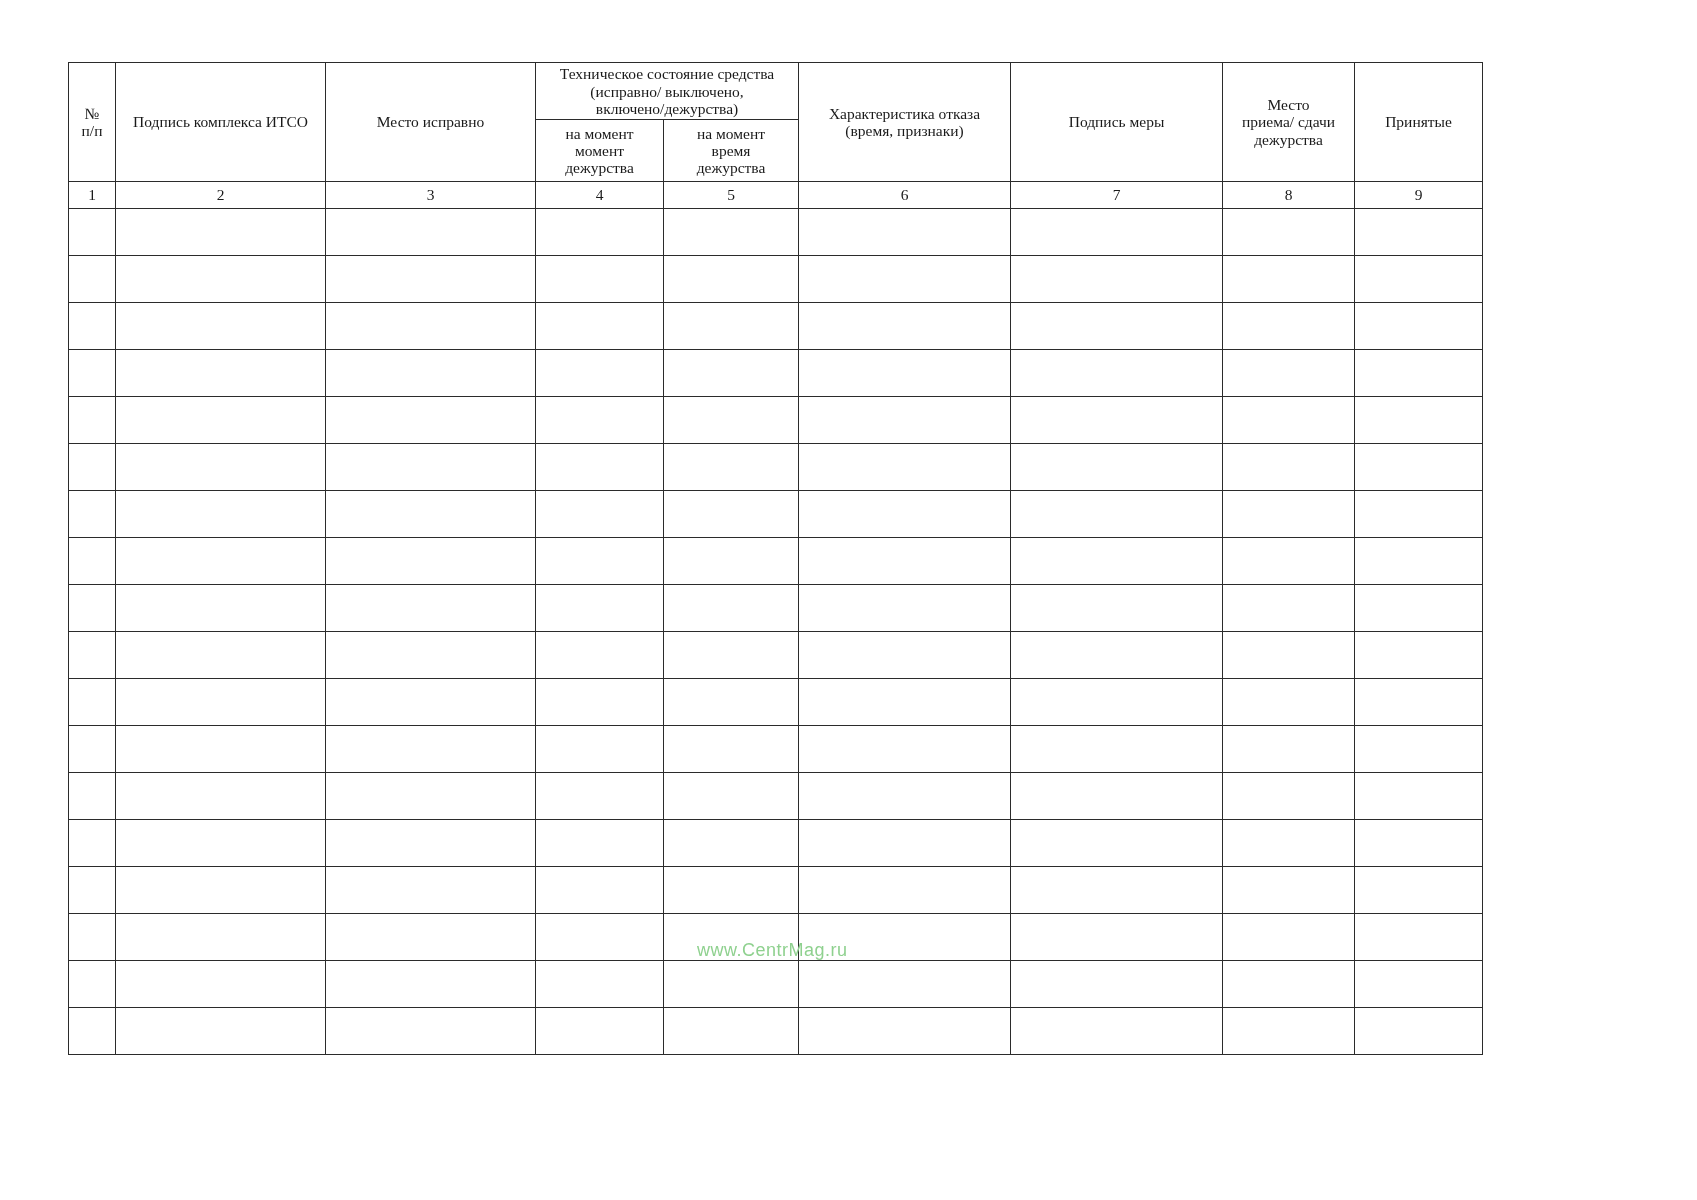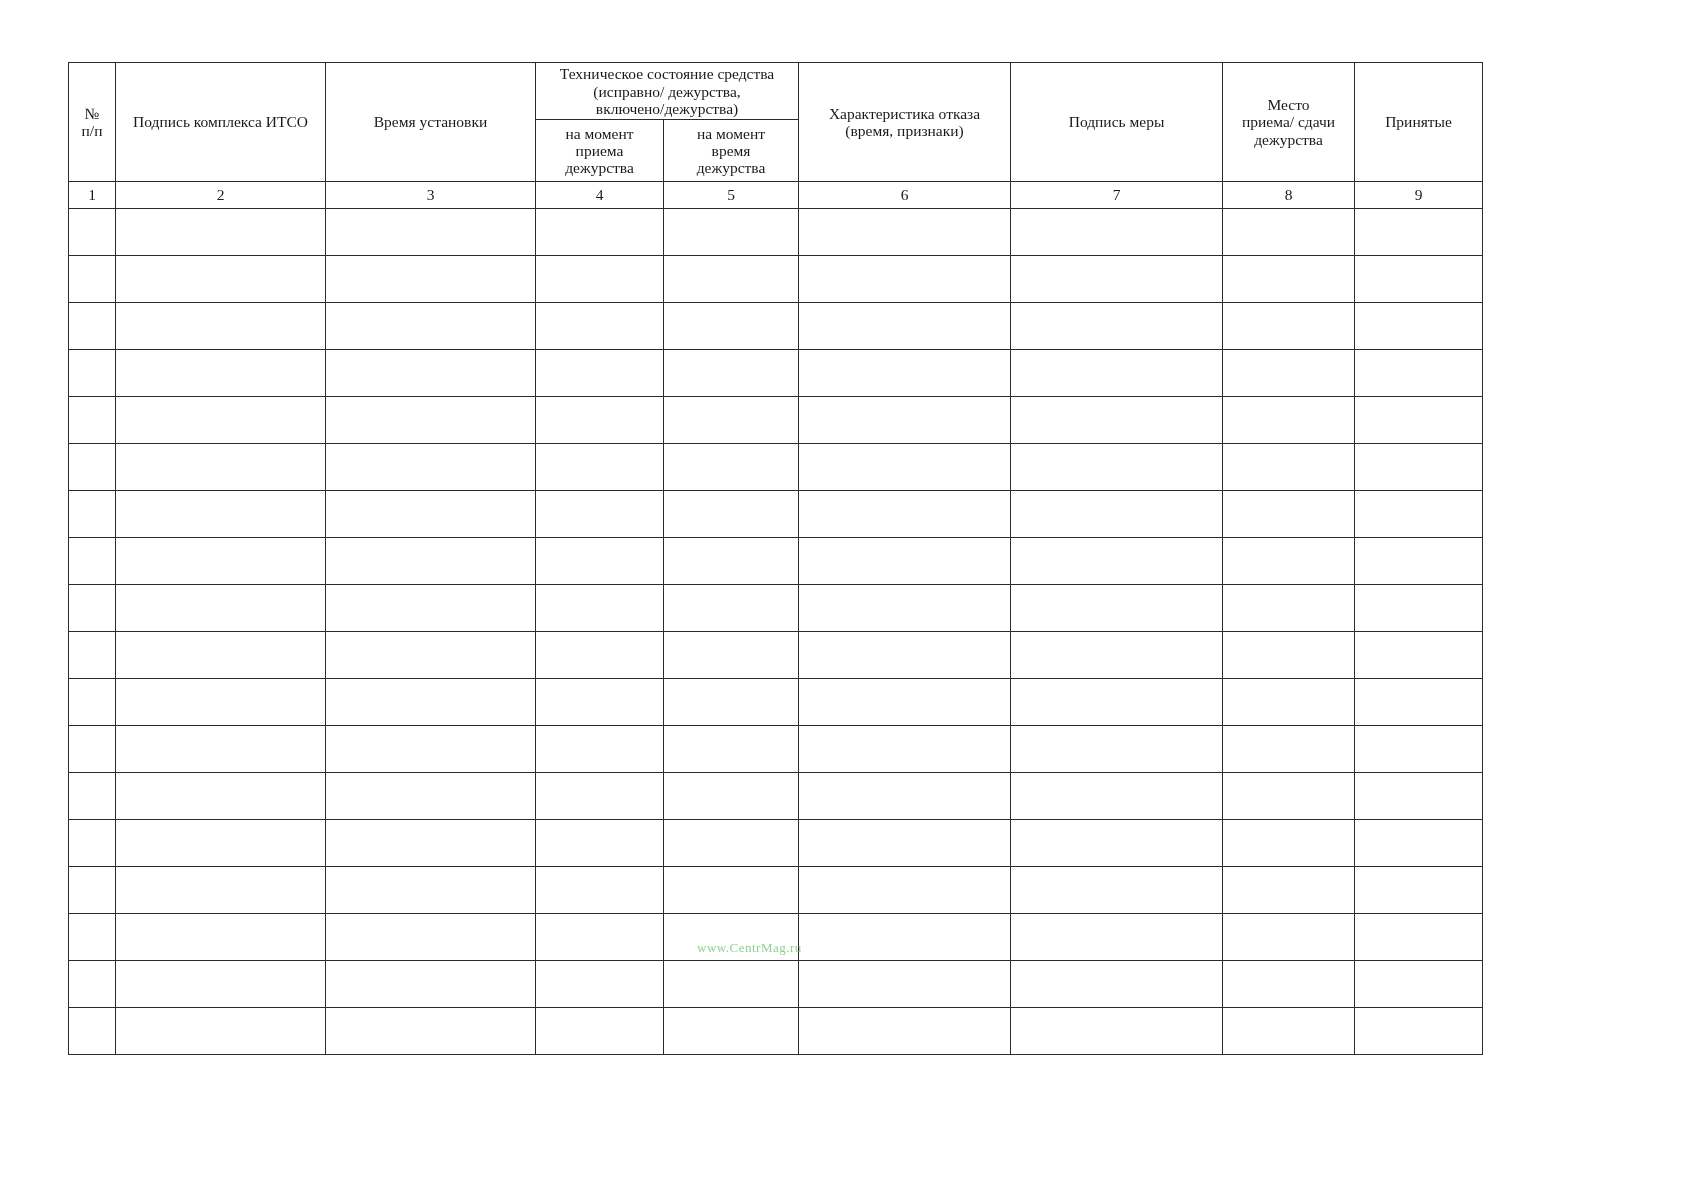--- a/index.html
+++ b/index.html
@@ -64,22 +64,22 @@
   .datarow td {
     height: 46px;
   }
   .small {
     font-size: 14.5px;
   }
   .watermark {
     position: absolute;
     left: 697px;
     top: 940px;
-    font-family: Liberation Serif, serif;
-    font-size: 13px;
+    font-family: Liberation Sans, sans-serif;
+    font-size: 18px;
     letter-spacing: 0.5px;
     color: #8fd18f;
     white-space: nowrap;
     user-select: none;
   }
   
   col.c1 { width: 47px; }
   col.c2 { width: 210px; }
   col.c3 { width: 210px; }
   col.c4 { width: 128px; }
@@ -106,42 +106,42 @@
           <col class="c8">
           <col class="c9">
       </colgroup>
       <thead>
         <tr>
           <th class="hdr-cell hdr-tall" rowspan="2">
             <div>№</div>
             <div>п/п</div>
           </th>
           <th class="hdr-cell hdr-tall" rowspan="2">Подпись комплекса ИТСО</th>
-          <th class="hdr-cell hdr-tall" rowspan="2">Время установки</th>
+          <th class="hdr-cell hdr-tall" rowspan="2">Место исправно</th>
           <th class="hdr-group-top" colspan="2">
             <div>Техническое состояние средства</div>
-            <div>(исправно/ дежурства,</div>
+            <div>(исправно/ выключено,</div>
             <div>включено/дежурства)</div>
           </th>
           <th class="hdr-cell hdr-tall" rowspan="2">
             <div>Характеристика отказа</div>
             <div>(время, признаки)</div>
           </th>
           <th class="hdr-cell hdr-tall" rowspan="2">Подпись меры</th>
           <th class="hdr-cell hdr-tall" rowspan="2">
             <div>Место</div>
             <div>приема/ сдачи</div>
             <div>дежурства</div>
           </th>
           <th class="hdr-cell hdr-tall" rowspan="2">Принятые</th>
         </tr>
         <tr>
           <th class="hdr-group-sub small">
             <div>на момент</div>
-            <div>приема</div>
+            <div>момент</div>
             <div>дежурства</div>
           </th>
           <th class="hdr-group-sub small">
             <div>на момент</div>
             <div>время</div>
             <div>дежурства</div>
           </th>
         </tr>
         <tr class="numrow">
           <td>1</td>

